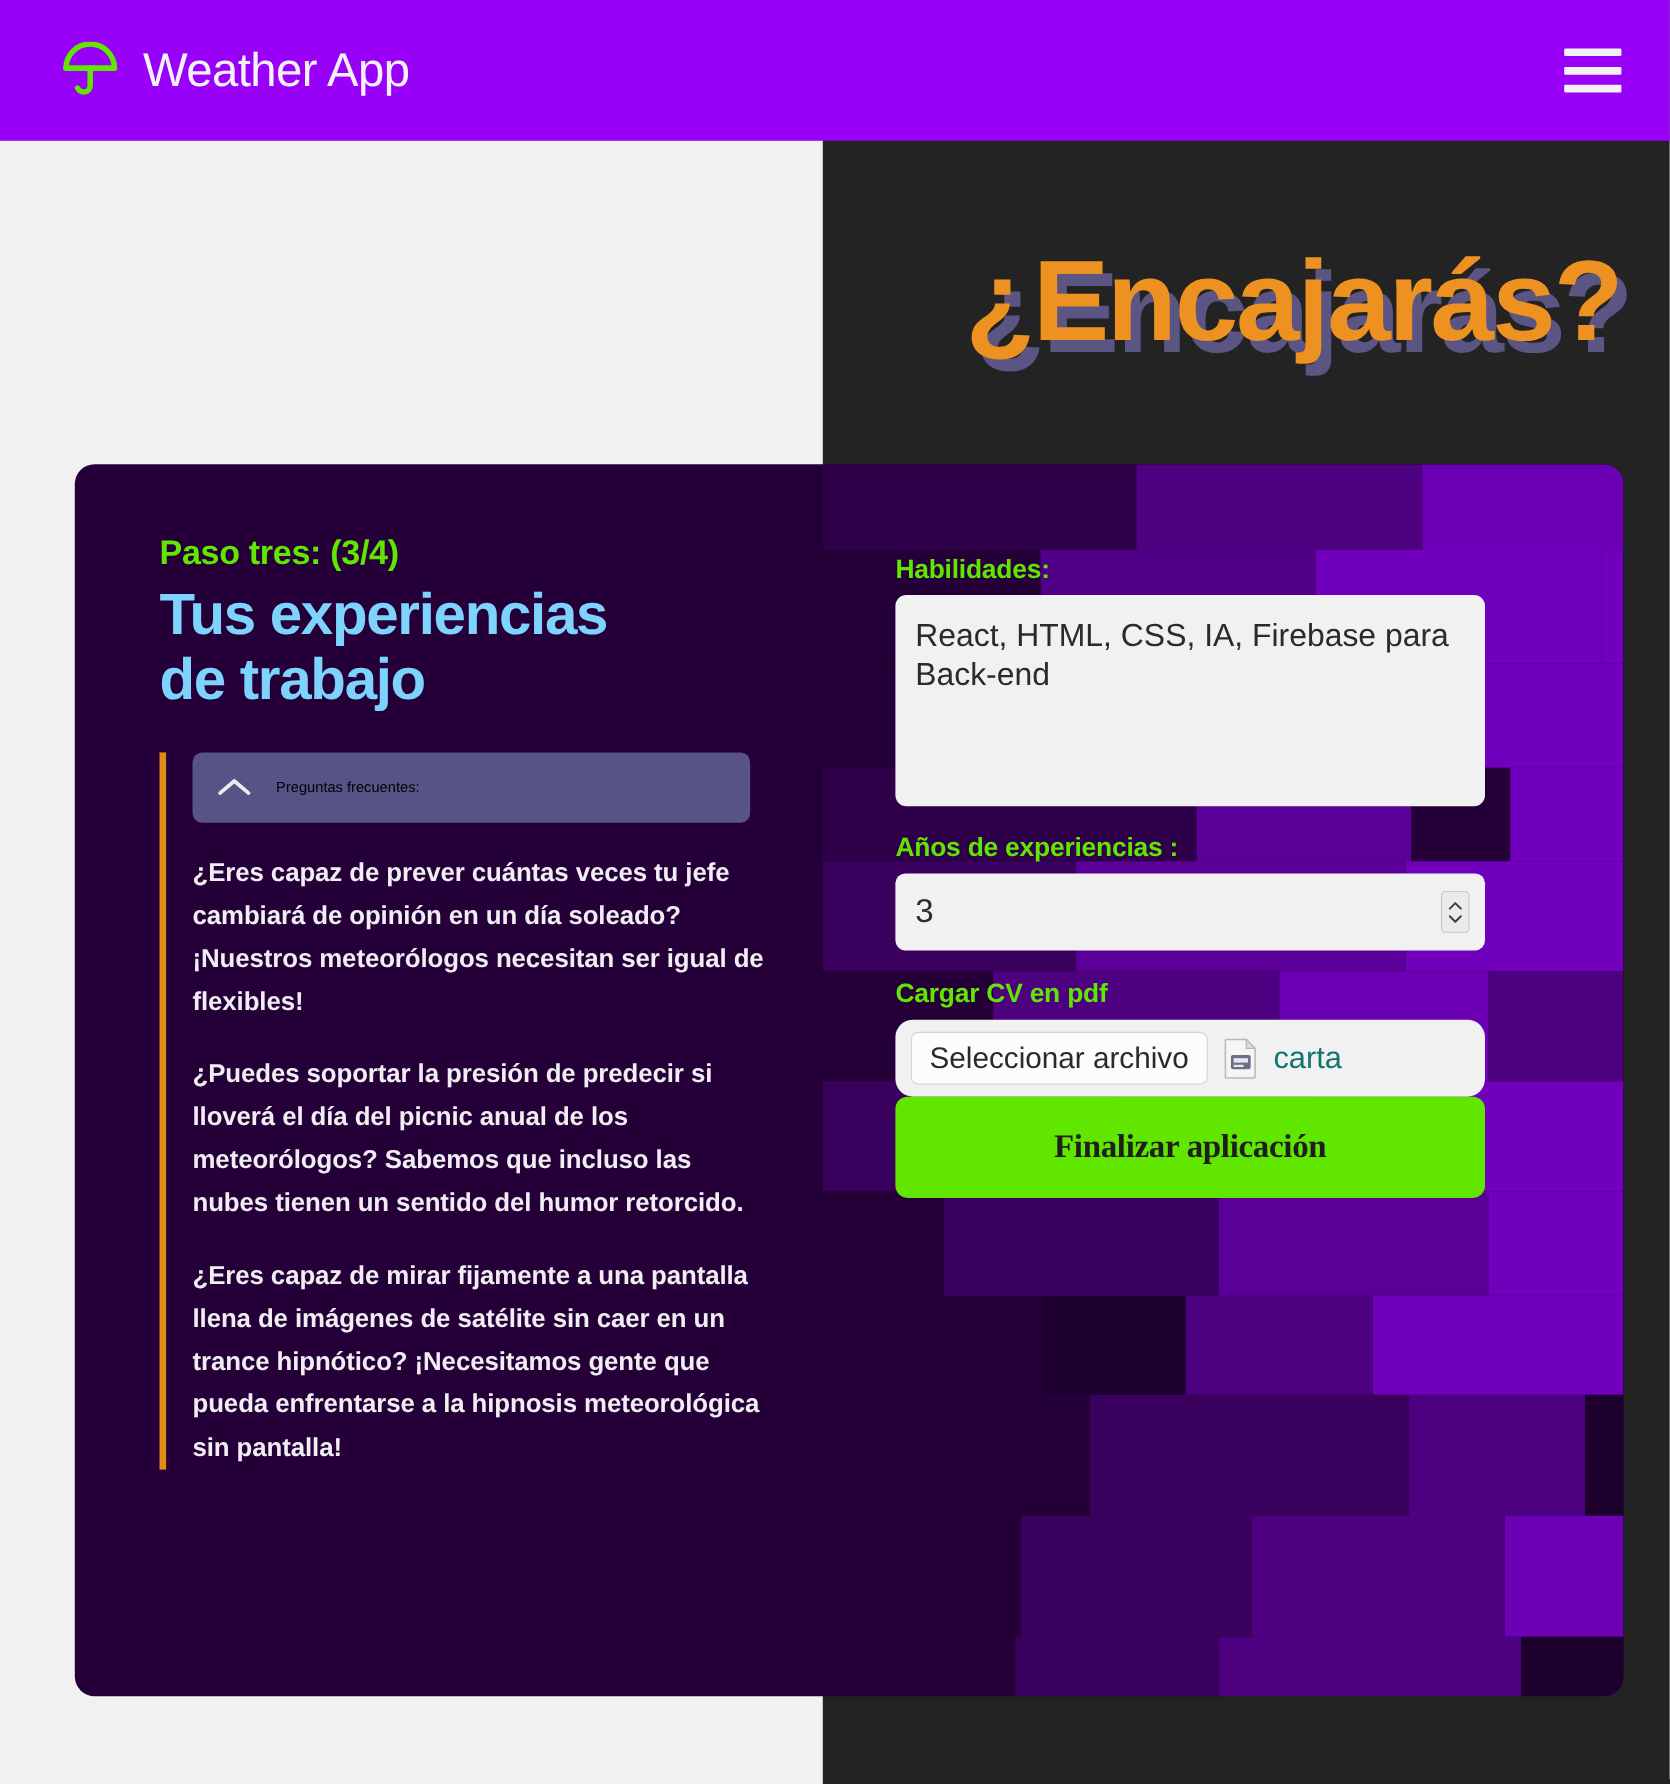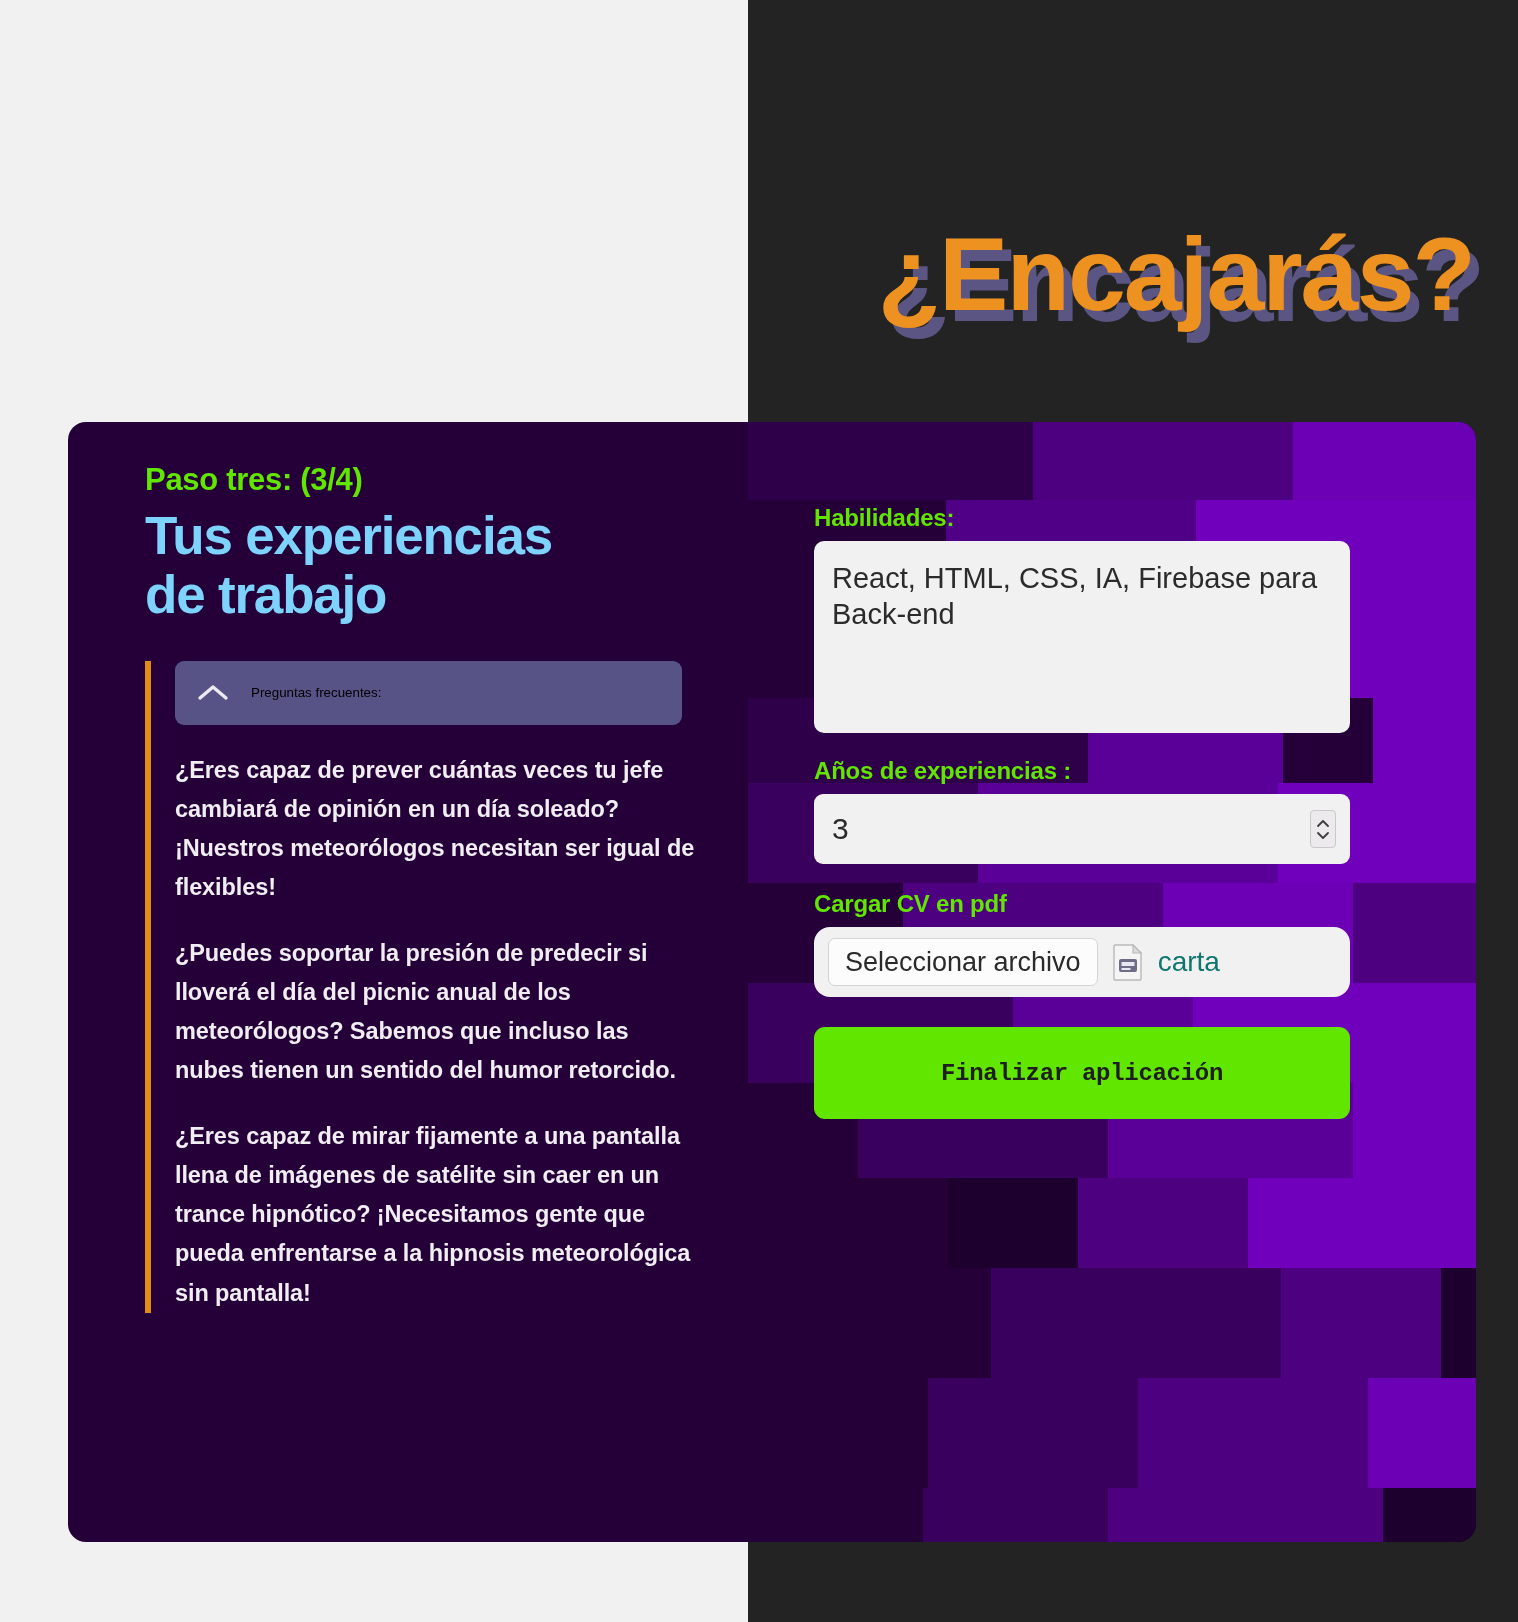--- a/index.html
+++ b/index.html
@@ -109,21 +109,21 @@
     position: relative;
     z-index: 3;
     display: flex;
     height: 100%;
     padding: 0;
   }
 
   
   #left-col {
     width: 690px;
-    padding: 40px 44px 0 77px;
+    padding: 63px 44px 0 77px;
   }
   #step-label {
     color: #61e600;
     font-size: 31px;
     font-weight: 700;
     letter-spacing: -0.3px;
     margin-bottom: 8px;
   }
   #section-title {
     color: #7dd3fc;
@@ -258,40 +258,54 @@
     display: flex;
     align-items: center;
   }
   #file-doc-icon { width: 32px; height: 38px; flex: none; }
   #file-name {
     font-size: 28px;
     color: #0f766e;
   }
 
   #submit-button {
-    margin-top: 30px;
     width: 100%;
     height: 92px;
     background: #61e600;
     border: none;
     border-radius: 11px;
-    font-family: Liberation Mono, monospace;
-    font-size: 24px;
+    font-family: Liberation Serif, serif;
+    font-size: 30px;
     font-weight: 700;
     color: #1e1e1e;
     letter-spacing: -0.3px;
     cursor: pointer;
   }
 </style>
 </head>
 <body>
 
 <div id="page">
   <div id="bg-dark-right"></div>
 
+  <div id="topbar">
+    <div id="brand">
+      <svg id="umbrella-icon" viewBox="0 0 52 52">
+        <path d="M4 24 A22 22 0 0 1 48 24 Z" fill="none" stroke="#61e600" stroke-width="5" stroke-linejoin="round"></path>
+        <line x1="4" y1="24" x2="48" y2="24" stroke="#61e600" stroke-width="5" stroke-linecap="round"></line>
+        <path d="M26 24 L26 40 A6 6 0 0 1 14.5 42" fill="none" stroke="#61e600" stroke-width="5" stroke-linecap="round"></path>
+      </svg>
+      <span id="brand-title">Weather App</span>
+    </div>
+    <div id="hamburger">
+      <span></span>
+      <span></span>
+      <span></span>
+    </div>
+  </div>
 
   <div id="display-heading">¿Encajarás?</div>
 
   <div id="card">
     <div id="brick-layer">
         <div class="brick" style="left: 285px; top: 0px; width: 260px; height: 78px; background: rgb(77, 0, 128);"></div>
         <div class="brick" style="left: 545px; top: 0px; width: 214px; height: 78px; background: rgb(107, 0, 181);"></div>
         <div class="brick" style="left: 0px; top: 0px; width: 285px; height: 78px; background: rgb(46, 0, 73);"></div>
         <div class="brick" style="left: 0px; top: 78px; width: 198px; height: 103px; background: rgb(37, 0, 56);"></div>
         <div class="brick" style="left: 198px; top: 78px; width: 250px; height: 103px; background: rgb(79, 0, 134);"></div>

